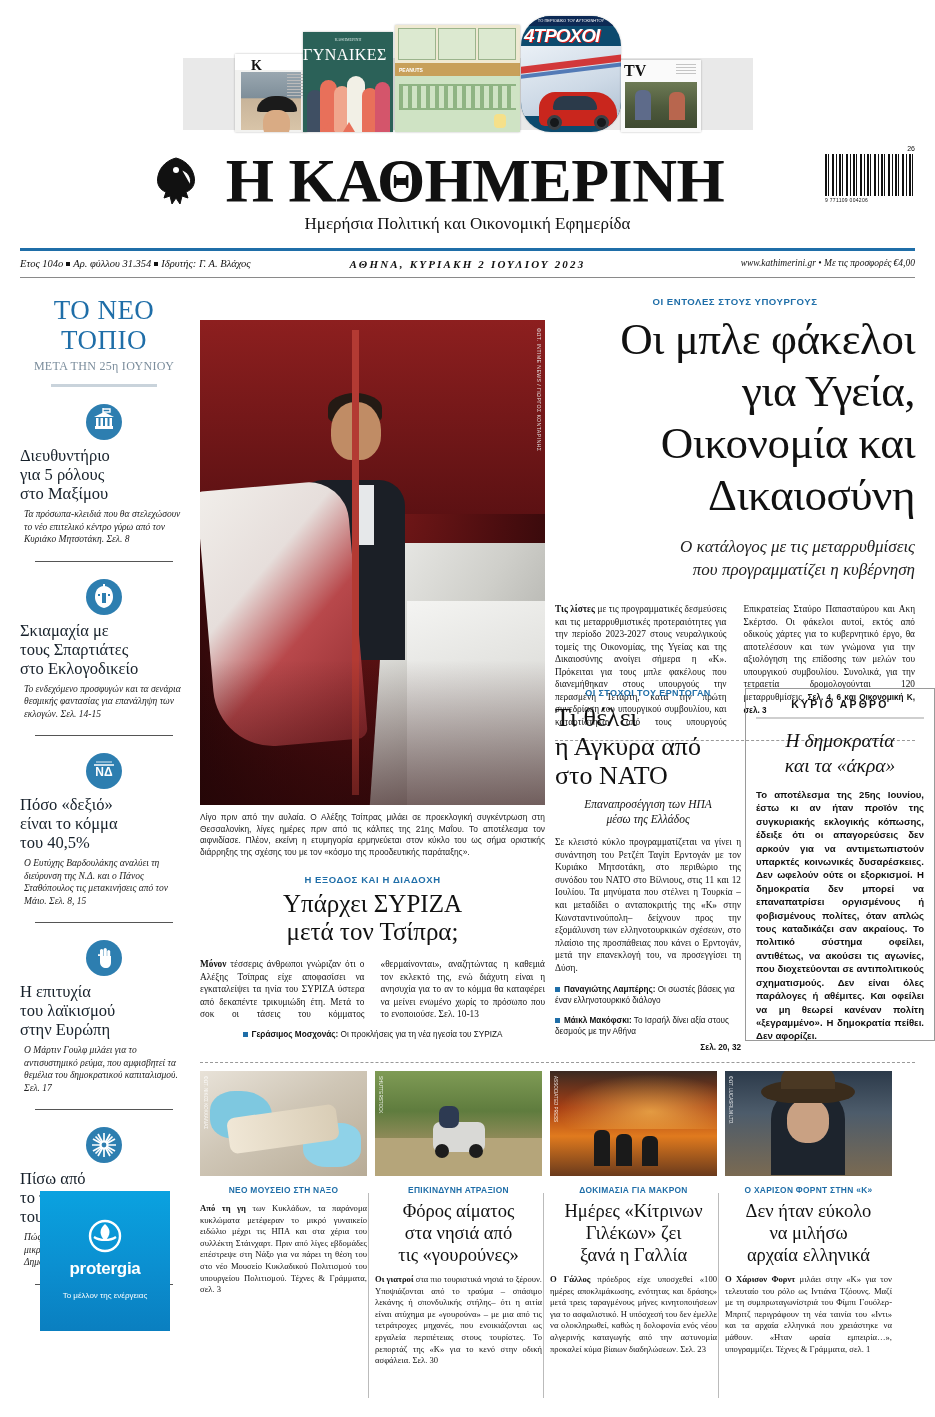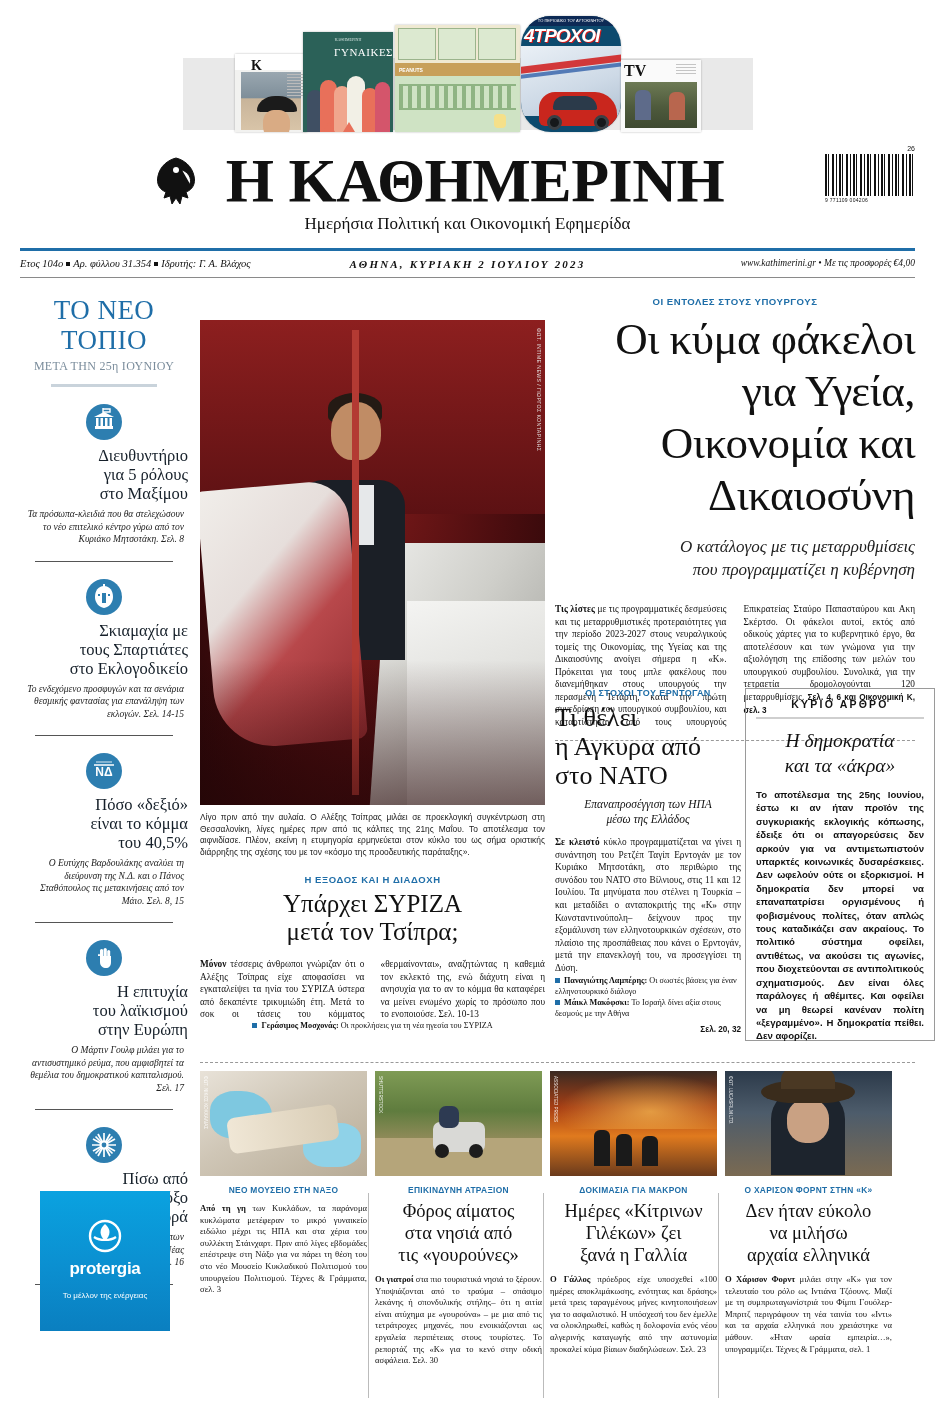--- a/index.html
+++ b/index.html
@@ -36,22 +36,22 @@
   .cv-k .k-letter { position:absolute; left:16px; top:4px; font-size:14px; font-weight:bold; font-family:"Liberation Serif",serif; }
   .cv-k .k-img { position:absolute; left:6px; top:18px; width:60px; height:58px;
      background: linear-gradient(180deg,#9aa7b0 0%, #7e8e99 45%, #c8b49a 46%, #d8c4a8 100%); }
   .cv-k .hat { position:absolute; left:16px; top:24px; width:40px; height:16px; background:#1b1b1b;
      border-radius: 50% 50% 10% 10% / 100% 100% 10% 10%; }
   .cv-k .face { position:absolute; left:22px; top:38px; width:27px; height:30px; background:#d9ab84; border-radius:40% 40% 45% 45%; }
   .cv-k .lines { position:absolute; right:4px; top:20px; width:16px; height:24px;
      background: repeating-linear-gradient(#bbb 0 1px, transparent 1px 3px); }
 
   
-  .cv-gyn .g-title { position:absolute; left:0; top:14px; width:100%; text-align:right;
-     color:#fff; font-size:11px; letter-spacing:.5px; font-family:"Liberation Serif",serif; }
+  .cv-gyn .g-title { position:absolute; left:0; top:14px; width:100%; text-align:left;
+     color:#fff; font-size:16px; letter-spacing:.5px; font-family:"Liberation Serif",serif; }
   .cv-gyn .g-sub { position:absolute; left:0; top:5px; width:100%; text-align:center; color:#cfe0dc; font-size:4px; }
   .cv-gyn .fig { position:absolute; bottom:0; border-radius: 18px 18px 0 0; }
   .cv-gyn .f1 { left:4px;  width:16px; height:42px; background:#3f4f63; }
   .cv-gyn .f2 { left:17px; width:17px; height:52px; background:#e8705a; }
   .cv-gyn .f3 { left:31px; width:16px; height:46px; background:#f0a68d; }
   .cv-gyn .f4 { left:44px; width:18px; height:56px; background:#f2f0e6; }
   .cv-gyn .f5 { left:59px; width:16px; height:44px; background:#e8705a; }
   .cv-gyn .f6 { left:72px; width:15px; height:50px; background:#d4556b; }
   .cv-gyn .tri { position:absolute; bottom:0; width:0; height:0; border-left:6px solid transparent;
      border-right:6px solid transparent; border-bottom:10px solid #e8705a; }
@@ -125,21 +125,21 @@
   .info-center { position:absolute; left:0; top:2px; width:895px; text-align:center;
      font-size:11px; letter-spacing:2.2px; font-weight:bold; }
   .info-right { position:absolute; right:0; top:2px; font-size:9.5px; }
   .sq { display:inline-block; width:4px; height:4px; background:#111; margin:0 3px 1px 3px; vertical-align:middle; }
 
   
   .sidebar { position:absolute; left:20px; top:295px; width:168px; }
   .sb-title { text-align:center; color:#1f6ea8; font-size:27px; line-height:30px; letter-spacing:.5px; }
   .sb-sub { text-align:center; color:#7b8d9c; font-size:12px; margin-top:4px; letter-spacing:.3px; }
   .sb-divider { width:106px; height:3px; background:#c9d3db; margin:10px auto 0 auto; }
-  .sb-item { margin-top:17px; text-align:right; }
+  .sb-item { margin-top:17px; text-align:left; }
   .sb-icon {
     width:36px; height:36px; border-radius:50%; background:#2d7eb0;
     margin:0 auto 6px auto; position:relative; overflow:hidden;
   }
   .sb-icon svg { position:absolute; left:0; top:0; }
   .sb-head { font-size:16.5px; line-height:19px; color:#16202a; }
   .sb-desc { font-size:9.5px; line-height:12.5px; font-style:italic; margin-top:5px; color:#222; padding:0 4px; }
   .sb-rule { width:138px; height:1px; background:#555; margin:15px auto 0 auto; }
 
   .ad-protergia {
@@ -183,21 +183,21 @@
     color:#1f6ea8; font-family:"Liberation Sans",sans-serif; font-weight:bold;
     font-size:9.5px; letter-spacing:.6px; text-align:center;
   }
   .syriza-block { margin-top:16px; }
   .syriza-head { text-align:center; font-size:25px; line-height:28px; margin-top:5px; }
   .twocol {
     margin-top:12px; column-count:2; column-gap:16px; font-size:9.3px; line-height:12.4px;
     text-align:justify; column-rule: 0;
   }
   .twocol b { font-weight:bold; }
-  .bullet-line { font-family:Liberation Serif, serif; font-size:8.2px; line-height:11px; }
+  .bullet-line { margin-top:9px; font-family:Liberation Sans, sans-serif; font-size:8.2px; line-height:11px; }
   .bsq { display:inline-block; width:5px; height:5px; background:#1f6ea8; margin-right:4px; }
   .bullet-line b { color:#111; }
 
   .dash-rule {
     border-top: 1px dashed #999; margin: 12px 0 0 0; height:0;
   }
 
   
   .right-col { position:absolute; left:555px; top:296px; width:360px; }
   .lead-kicker { text-align:center; color:#1f6ea8; font-family:"Liberation Sans",sans-serif;
@@ -209,21 +209,21 @@
   .pages-line { font-family:"Liberation Sans",sans-serif; font-weight:bold; font-size:8.2px; }
 
   .right-split { position:absolute; left:555px; top:688px; width:360px; height:360px; }
   .rs-left { position:absolute; left:0; top:0; width:186px; }
   .rs-right { position:absolute; left:190px; top:0; width:190px; border:1px solid #9a9a9a; height:353px; padding:9px 10px; }
   .rs-kicker { text-align:center; color:#1f6ea8; font-family:"Liberation Sans",sans-serif;
      font-weight:bold; font-size:9px; letter-spacing:.4px; }
   .rs-head { text-align:left; font-size:26px; line-height:29px; margin-top:5px; }
   .rs-sub { text-align:center; font-style:italic; font-size:11.5px; line-height:15px; margin-top:7px; }
   .rs-body { margin-top:9px; font-size:9.3px; line-height:12.6px; text-align:justify; }
-  .rs-body b { font-weight:bold; }
+  .rs-body b { font-weight:normal; }
   .rs-pages { text-align:right; font-family:"Liberation Sans",sans-serif; font-weight:bold; font-size:8.2px; margin-top:6px;}
 
   .ed-title { text-align:center; font-family:"Liberation Sans",sans-serif; font-weight:bold;
      font-size:10.5px; letter-spacing:2.2px; }
   .ed-rule { width:100%; height:2px; background:#cfcfcf; margin:7px 0 9px 0; }
   .ed-head { text-align:center; font-style:italic; font-size:19.5px; line-height:25px; }
   .ed-body { margin-top:10px; font-family:"Liberation Sans",sans-serif; font-weight:bold;
      font-size:9.6px; line-height:13.4px; text-align:justify; }
 
   
@@ -505,21 +505,21 @@
       </div>
       <div class="bullet-line" style="text-align:center">
         <span class="bsq"></span><b>Γεράσιμος Μοσχονάς:</b><span> Οι προκλήσεις για τη νέα ηγεσία του ΣΥΡΙΖΑ</span>
       </div>
     </div>
   </div>
 
   <div class="right-col">
     <div class="lead-kicker">ΟΙ ΕΝΤΟΛΕΣ ΣΤΟΥΣ ΥΠΟΥΡΓΟΥΣ</div>
     <div class="lead-head">
-      <div>Οι κύμα φάκελοι</div>
+      <div>Οι μπλε φάκελοι</div>
       <div>για Υγεία,</div>
       <div>Οικονομία και</div>
       <div>Δικαιοσύνη</div>
     </div>
     <div class="lead-sub">
       <div>Ο κατάλογος με τις μεταρρυθμίσεις</div>
       <div>που προγραμματίζει η κυβέρνηση</div>
     </div>
     <div class="lead-body">
       <b>Τις λίστες</b><span> με τις προγραμματικές δεσμεύσεις και τις μεταρρυθμιστικές προτεραιότητες για την περίοδο 2023-2027 στους νευραλγικούς τομείς της Οικονομίας, της Υγείας και της Δικαιοσύνης ανοίγει σήμερα η «Κ». Πρόκειται για τους μπλε φακέλους που διανεμήθηκαν στους υπουργούς την περασμένη Τετάρτη, κατά την πρώτη συνεδρίαση του υπουργικού συμβουλίου, και καταρτίστηκαν από τους υπουργούς Επικρατείας Σταύρο Παπασταύρου και Ακη Σκέρτσο. Οι φάκελοι αυτοί, εκτός από οδικούς χάρτες για το κυβερνητικό έργο, θα αποτελέσουν και των γνώμονα για την αξιολόγηση της επίδοσης των μελών του υπουργικού συμβουλίου. Συνολικά, για την τετραετία δρομολογούνται 120 μεταρρυθμίσεις.</span>

